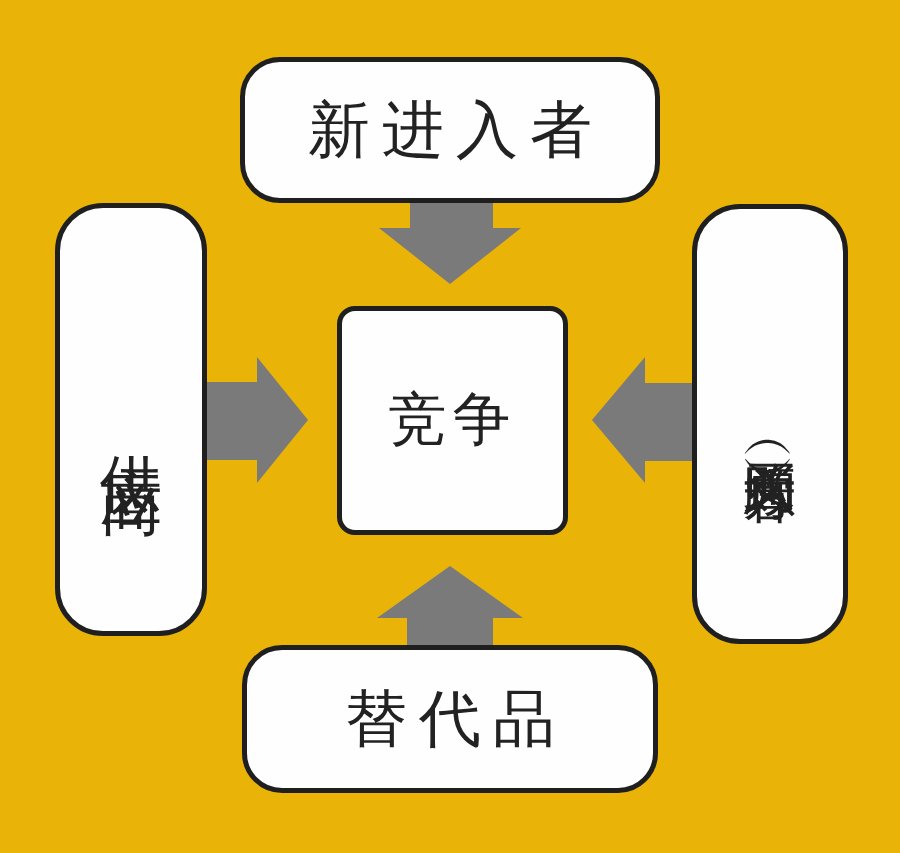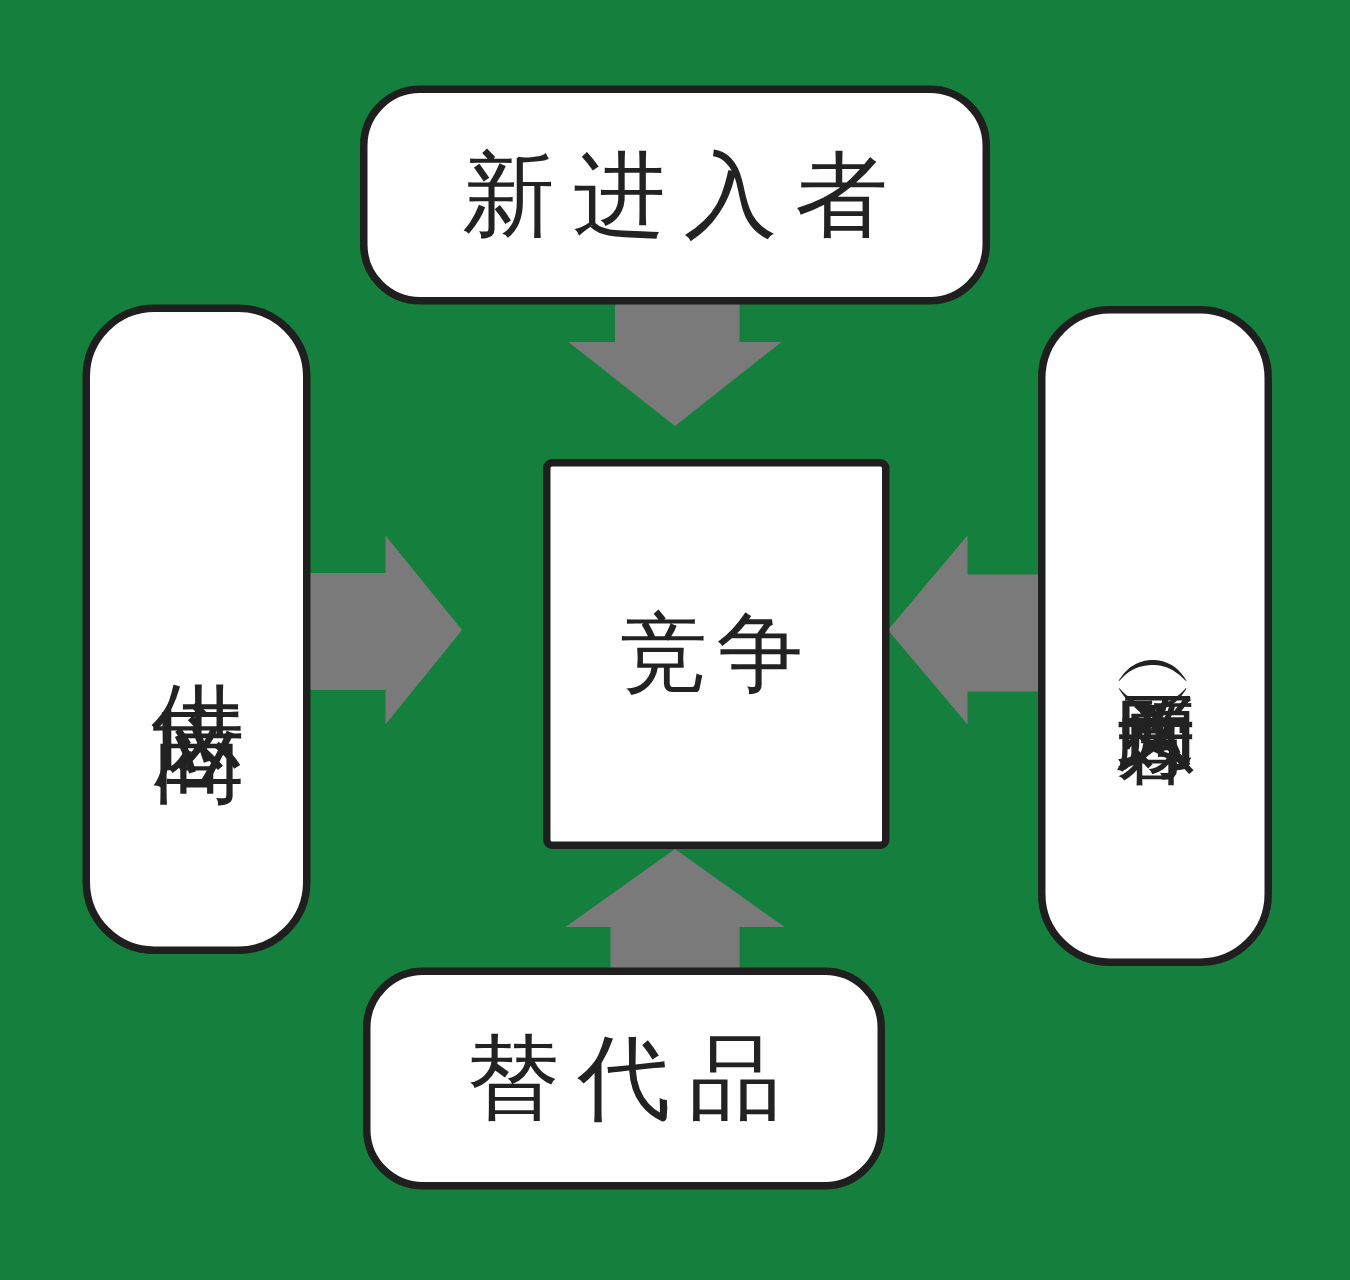--- a/index.html
+++ b/index.html
@@ -4,21 +4,21 @@
 <style>
   html, body {
     margin: 0;
     padding: 0;
     background: #ffffff;
   }
   .canvas {
     position: relative;
     width: 900px;
     height: 853px;
-    background: #15803d;
+    background: #eab308;
     font-family: "Liberation Serif", "DejaVu Serif", serif;
     color: #222222;
     overflow: hidden;
   }
   .node {
     position: absolute;
     box-sizing: border-box;
     border: 5px solid #1f1f1f;
     background: #fefefe;
     display: flex;
@@ -37,23 +37,23 @@
   }
   .node-v .lbl {
     writing-mode: vertical-rl;
     text-orientation: mixed;
   }
   .node-top    { left: 240px; top: 57px;  width: 420px; height: 146px; }
   .node-left   { left: 55px;  top: 203px; width: 152px; height: 433px; }
   .node-left .lbl  { font-size: 62px; letter-spacing: 9px; }
   .node-right  { left: 692px; top: 204px; width: 156px; height: 440px; }
   .node-right .lbl { font-size: 53px; letter-spacing: 1px; }
-  .node-center { left: 337px; top: 306px; width: 231px; height: 260px; border-radius: 6px; margin-left: 25px; }
+  .node-center { left: 337px; top: 306px; width: 231px; height: 229px; border-radius: 18px; }
   .node-center .lbl { font-size: 58px; line-height: 1.32; letter-spacing: 6px; }
-  .node-bottom { left: 242px; top: 645px; width: 348px; height: 148px; }
+  .node-bottom { left: 242px; top: 645px; width: 416px; height: 148px; }
   .arrow-layer {
     position: absolute;
     left: 0; top: 0;
     width: 900px; height: 853px;
     pointer-events: none;
   }
 </style>
 </head>
 <body>
 

